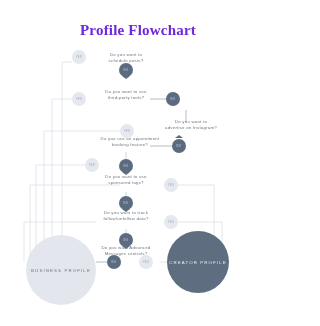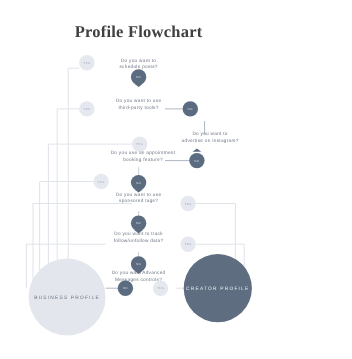--- a/index.html
+++ b/index.html
@@ -18,29 +18,29 @@
   }
   #wires {
     position: absolute;
     left: 0;
     top: 0;
     width: 252px;
     height: 326px;
   }
   .title {
     position: absolute;
-    left: 0;
+    left: 12px;
     top: 22px;
     width: 252px;
     text-align: center;
     font-family: "Liberation Serif", serif;
     font-weight: 700;
     font-size: 15px;
     letter-spacing: 0.2px;
-    color: #404040;
+    color: #6d28d9;
   }
   .qtext {
     position: absolute;
     text-align: center;
     font-size: 4.3px;
     line-height: 1.5;
     letter-spacing: 0.25px;
     color: #6d7683;
     width: 92px;
   }

